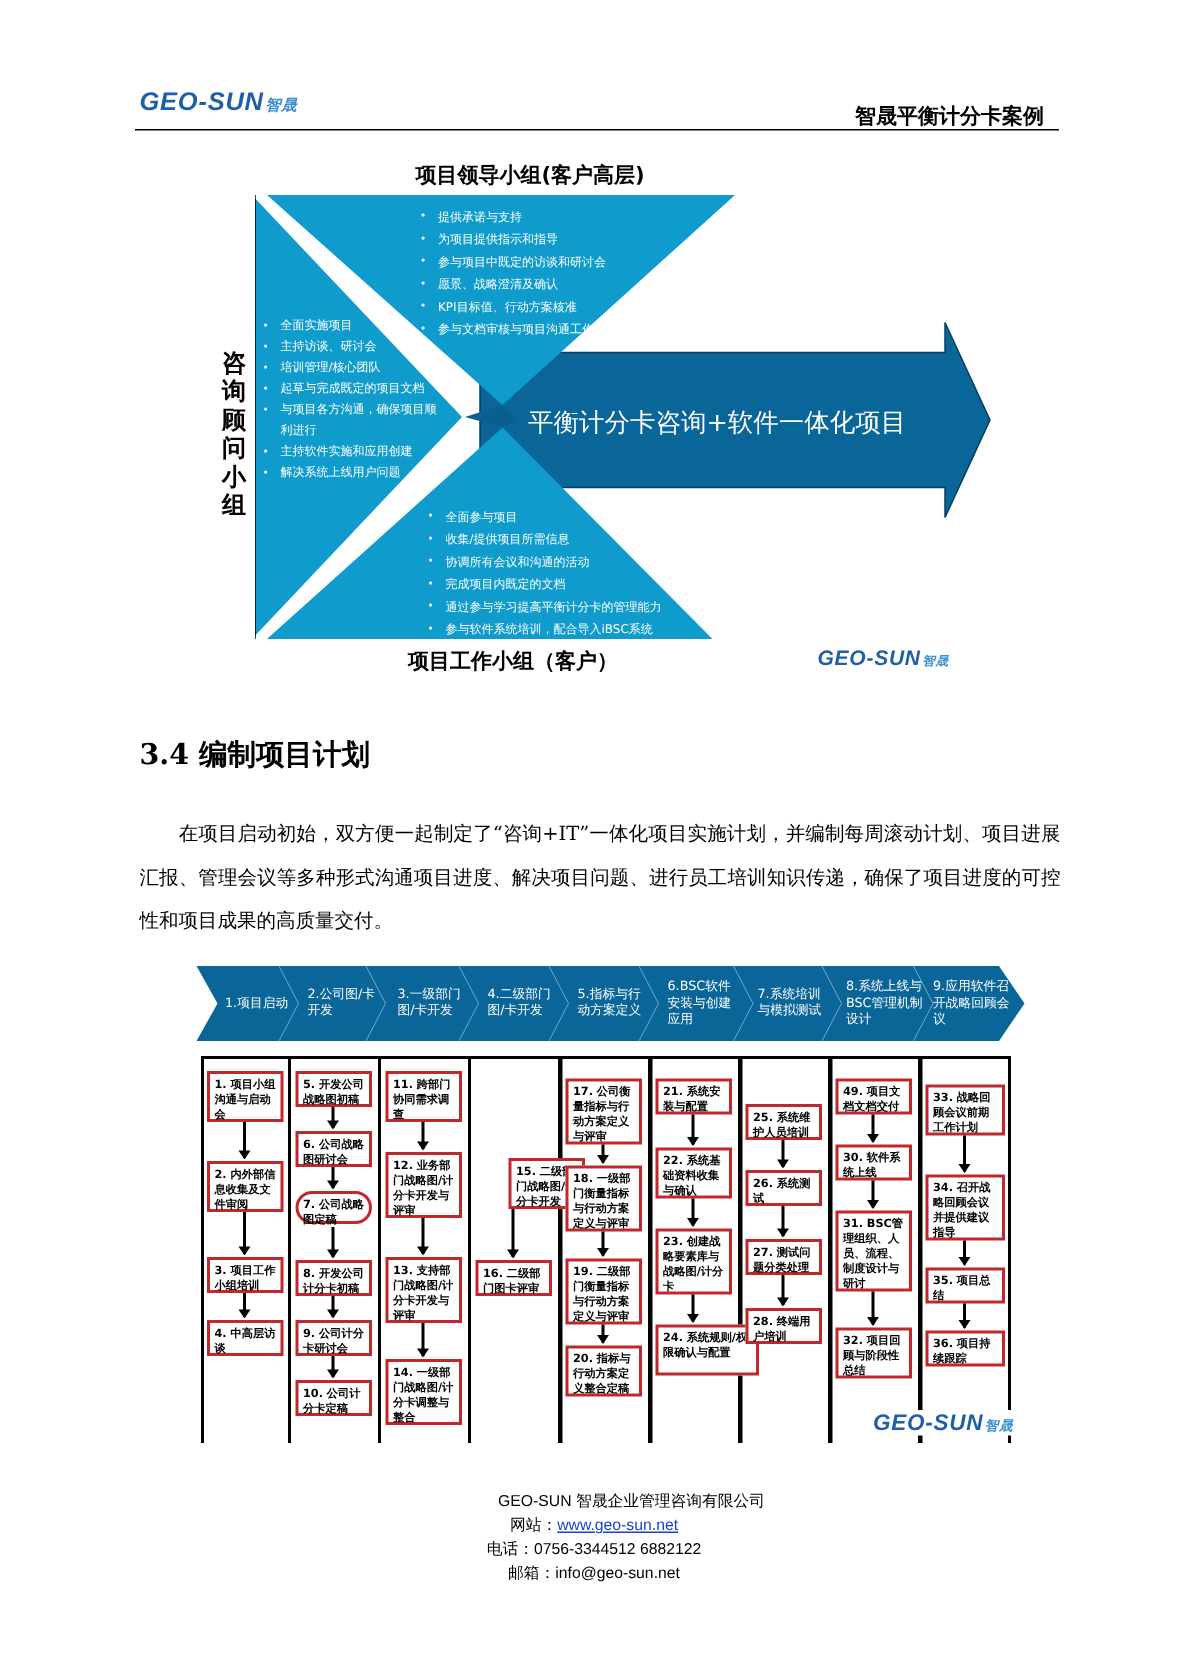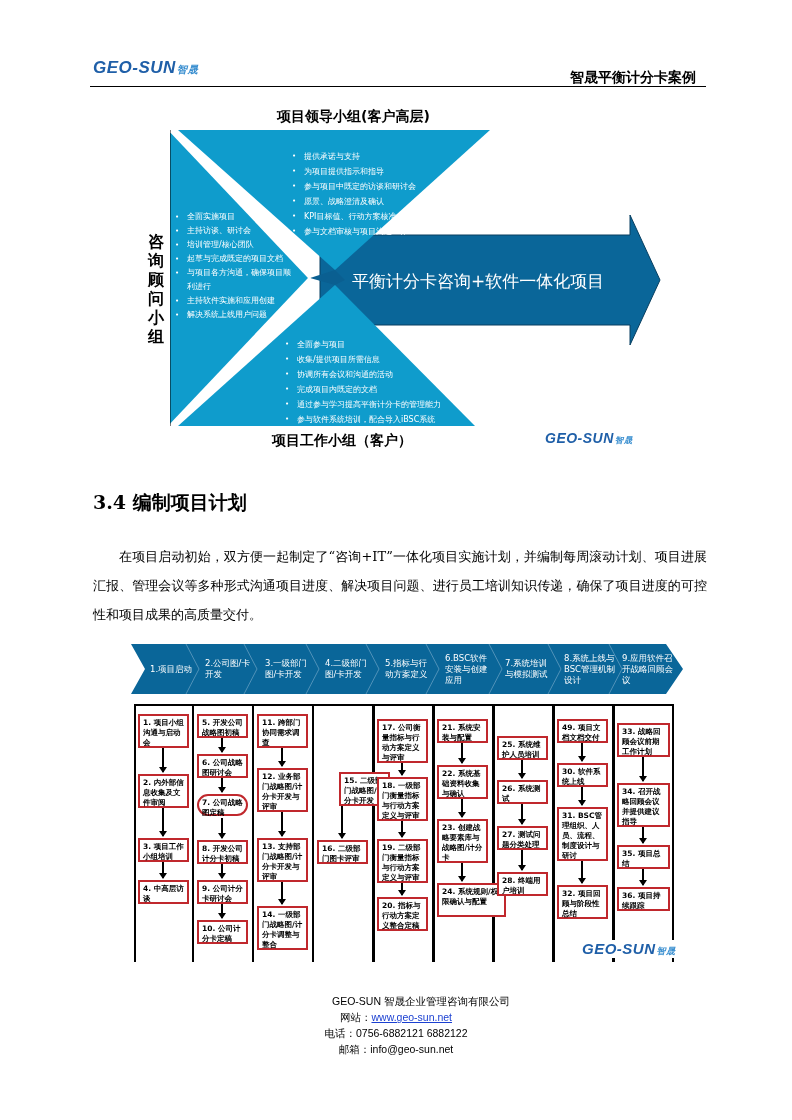--- a/index.html
+++ b/index.html
@@ -48,21 +48,21 @@
   <polygon points="8,0 320,0 165,140" fill="#0f9ccc"></polygon>
 
   <polygon points="8,296 305,296 165,155" fill="#0f9ccc"></polygon>
 
   <polygon points="140,148 165,140 175,150 165,155" fill="#0a5f91"></polygon>
   <line x1="0" y1="0" x2="140" y2="148" stroke="#fff" stroke-width="3"></line>
   <line x1="0" y1="296" x2="140" y2="148" stroke="#fff" stroke-width="3"></line>
   <line x1="0" y1="0" x2="0" y2="296" stroke="#000" stroke-width="1"></line>
 </svg>
 
-<ul class="abs bul" style="left:280px;top:137px;margin:12px;padding:0;">
+<ul class="abs bul" style="left:280px;top:137px;margin:0;padding:0;">
   <li>提供承诺与支持</li>
   <li>为项目提供指示和指导</li>
   <li>参与项目中既定的访谈和研讨会</li>
   <li>愿景、战略澄清及确认</li>
   <li>KPI目标值、行动方案核准</li>
   <li>参与文档审核与项目沟通工作</li>
 </ul>
 
 <div class="vert">
   <div>咨</div>
@@ -211,17 +211,17 @@
 
 <div class="abs logo" style="left:580px;top:940px;font-size:15px;background:#fff;padding:0 2px;">
   <span>GEO-SUN</span><span class="cn">智晟</span>
 </div>
 
 <div class="footer" style="top:993px;padding-left:25px;">GEO-SUN 智晟企业管理咨询有限公司</div>
 <div class="footer" style="top:1009px;">
   <span>网站：</span><a>www.geo-sun.net</a>
 </div>
 <div class="footer" style="top:1025px;">
-  <span>电话：</span><span>0756-6882121 6882122</span>
+  <span>电话：</span><span>0756-3344512 6882122</span>
 </div>
 <div class="footer" style="top:1041px;">
   <span>邮箱：</span><span>info@geo-sun.net</span>
 </div>
 
 </body></html>

